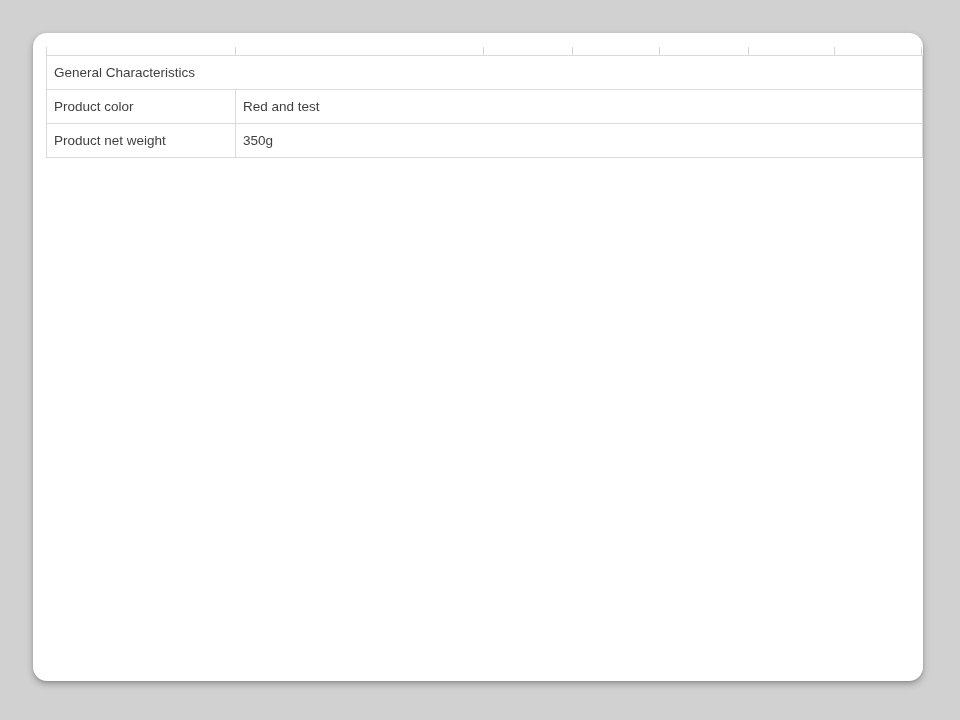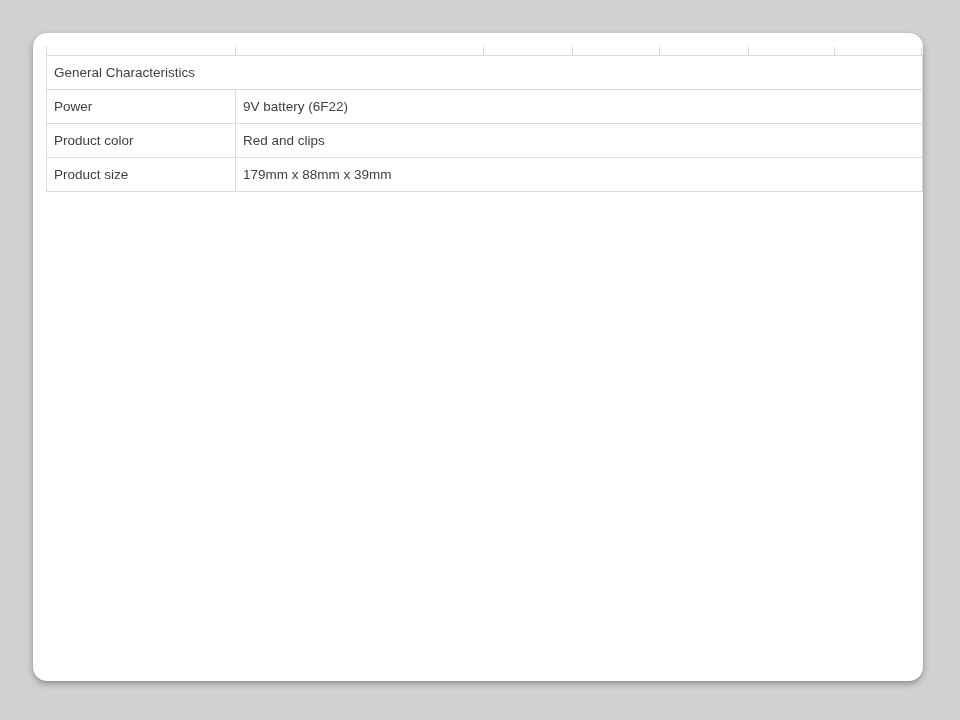--- a/index.html
+++ b/index.html
@@ -73,28 +73,24 @@
     <table class="spec-table">
       <colgroup>
         <col style="width:189px">
         <col style="width:687px">
       </colgroup>
       <tbody>
         <tr class="section-row">
           <td colspan="2">General Characteristics</td>
         </tr>
         <tr>
-          <td class="label-cell">Power</td>
-          <td class="value-cell">9V battery (6F22)</td>
+          <td class="label-cell">Product color</td>
+          <td class="value-cell">Red and test</td>
         </tr>
         <tr>
-          <td class="label-cell">Product color</td>
-          <td class="value-cell">Red and clips</td>
-        </tr>
-        <tr>
-          <td class="label-cell">Product size</td>
-          <td class="value-cell">179mm x 88mm x 39mm</td>
+          <td class="label-cell">Product net weight</td>
+          <td class="value-cell">350g</td>
         </tr>
       </tbody>
     </table>
 
   </div>
 </div>
 
 </body></html>

